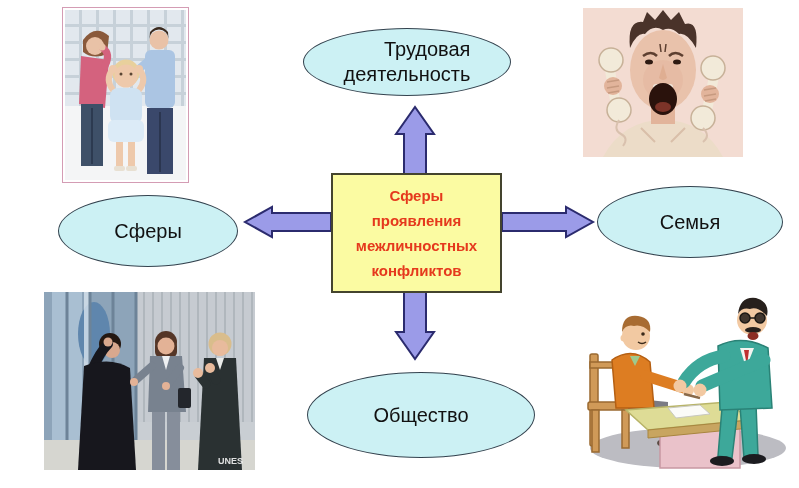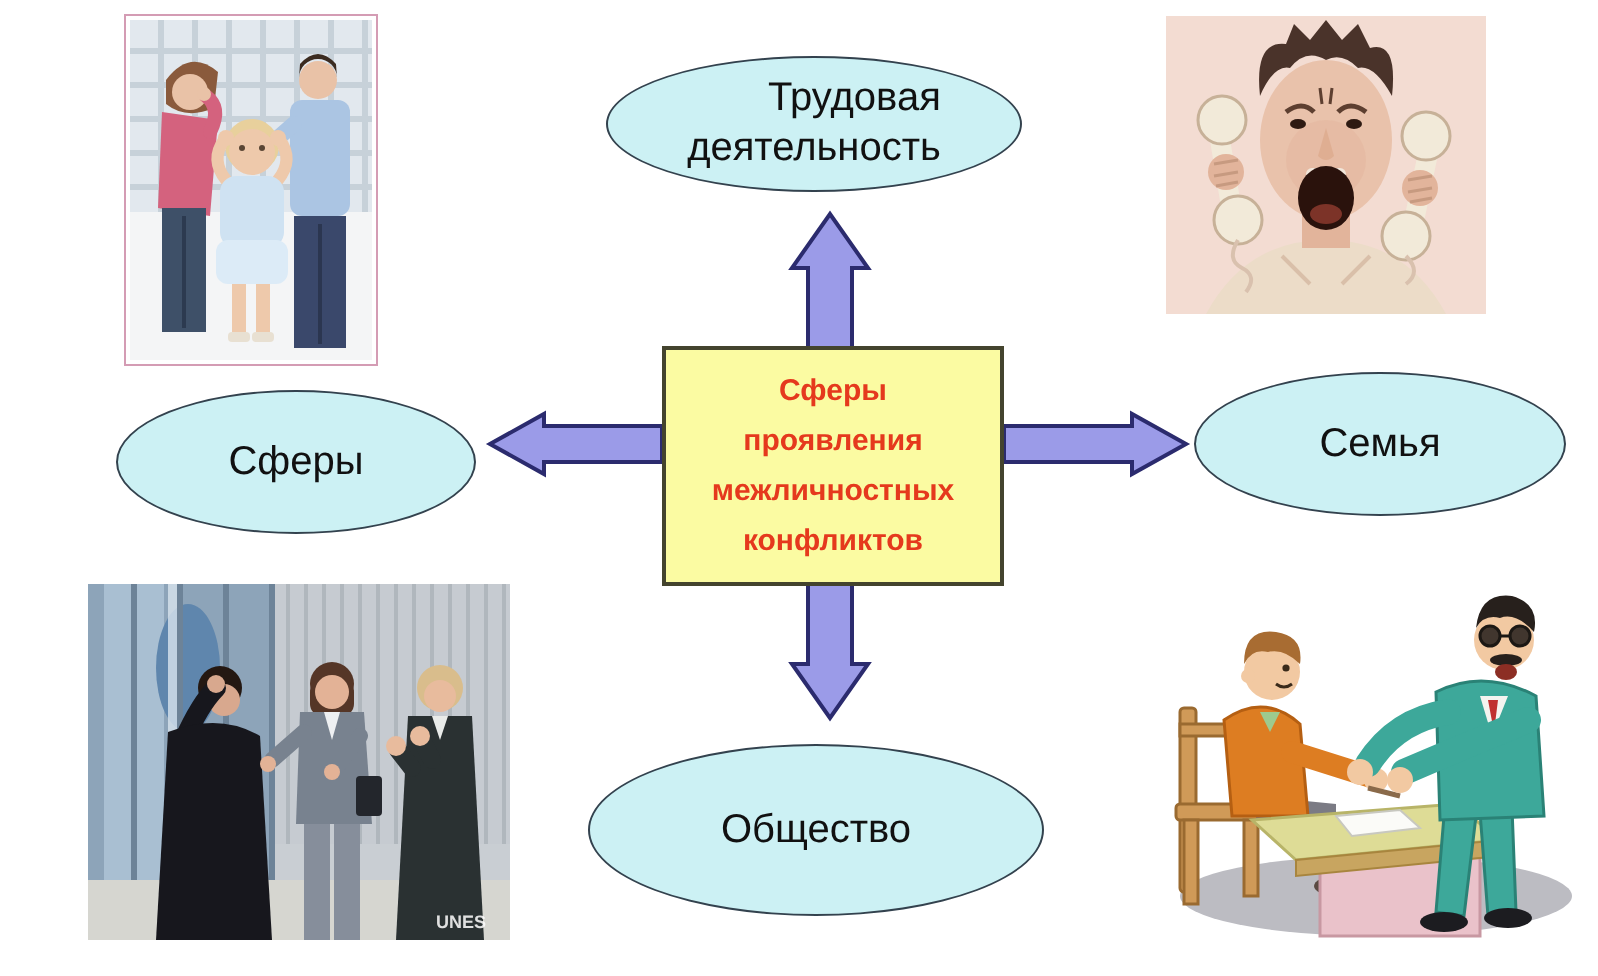--- a/index.html
+++ b/index.html
@@ -15,21 +15,21 @@
     display:flex;align-items:center;justify-content:center;
     box-sizing:border-box;
   }
   .node-label{
     font-size:20px;line-height:25px;color:#111;
     text-align:right;white-space:pre-line;
   }
   #node-top{left:303px;top:28px;width:208px;height:68px;}
   #node-left{left:58px;top:195px;width:180px;height:72px;}
   #node-right{left:597px;top:186px;width:186px;height:72px;}
-  #node-bottom{left:294px;top:372px;width:228px;height:86px;}
+  #node-bottom{left:307px;top:372px;width:228px;height:86px;}
 
   
   #center-box{
     position:absolute;left:331px;top:173px;width:171px;height:120px;
     background:#fbfba2;border:2px solid #44442e;box-sizing:border-box;
     display:flex;align-items:center;justify-content:center;
   }
   .center-label{
     font-size:15px;line-height:25px;font-weight:bold;color:#e5391d;
     text-align:center;white-space:pre-line;

